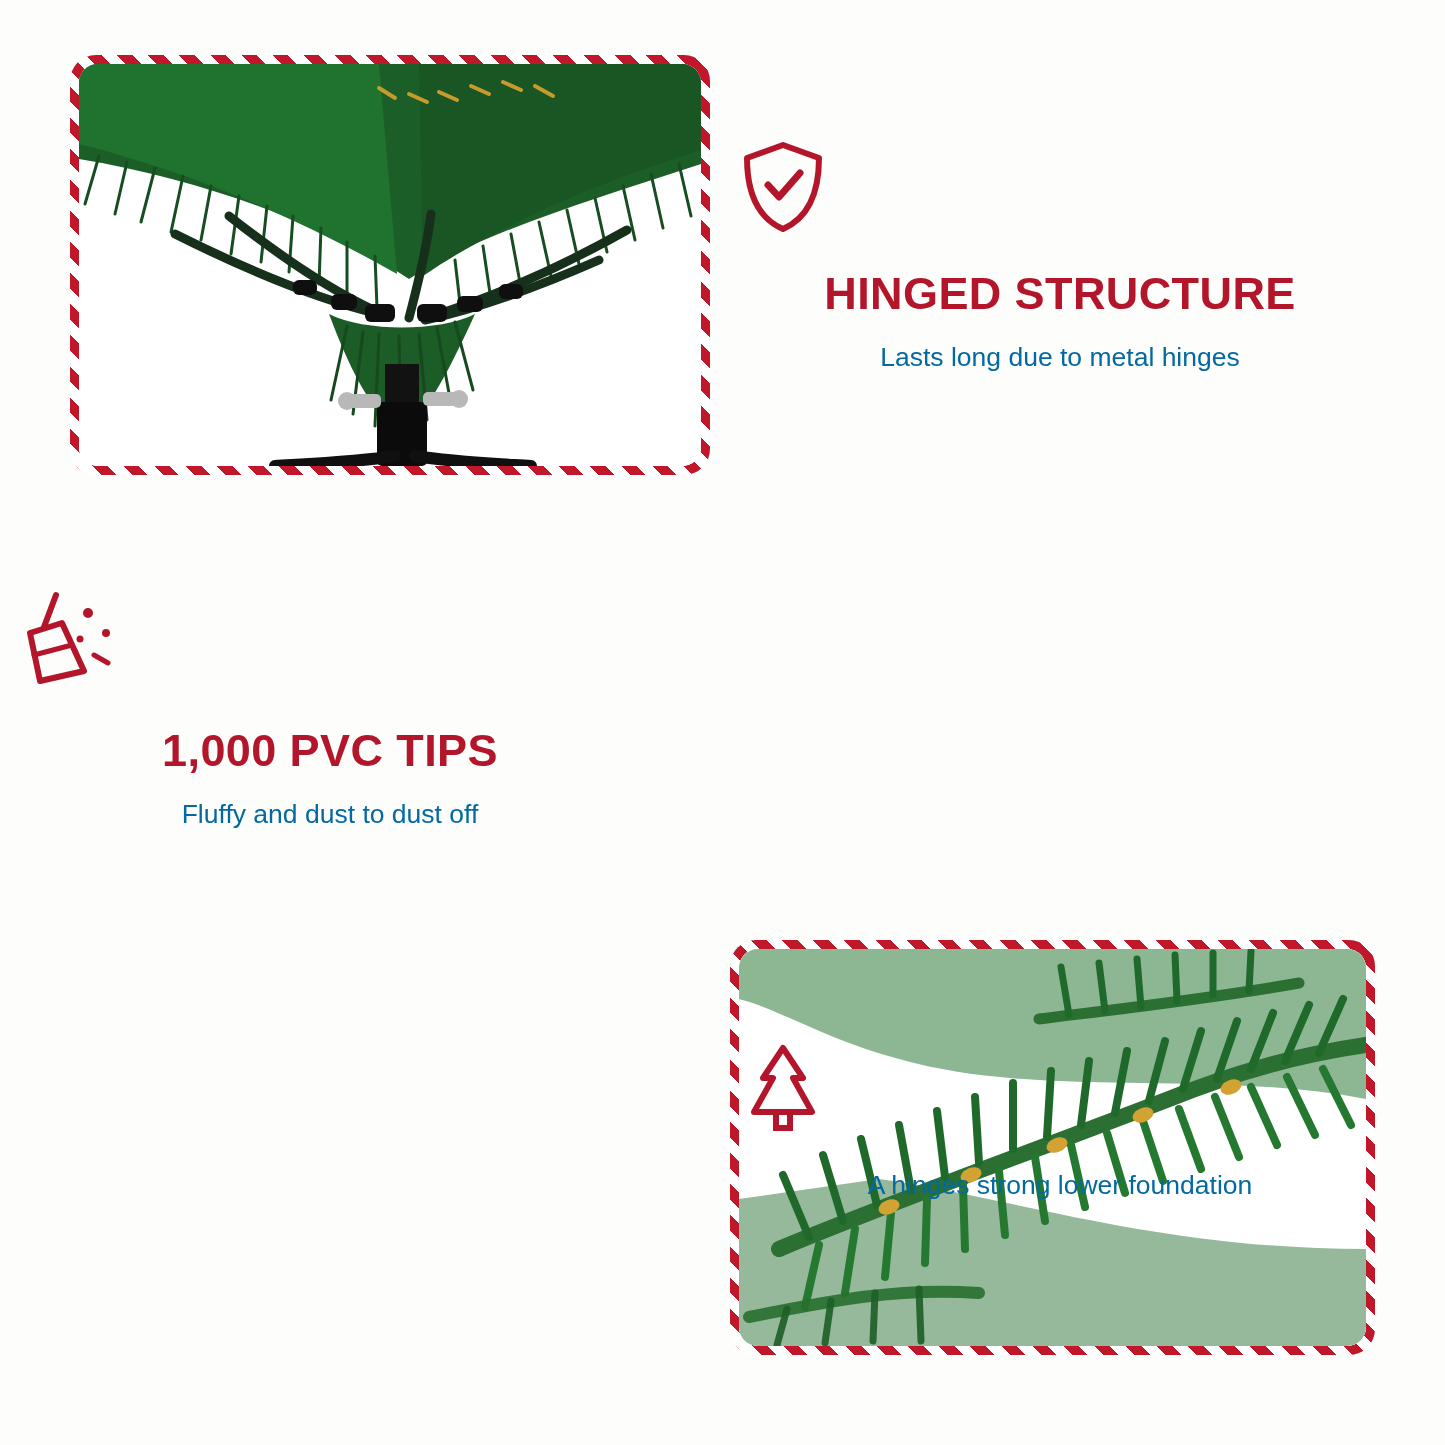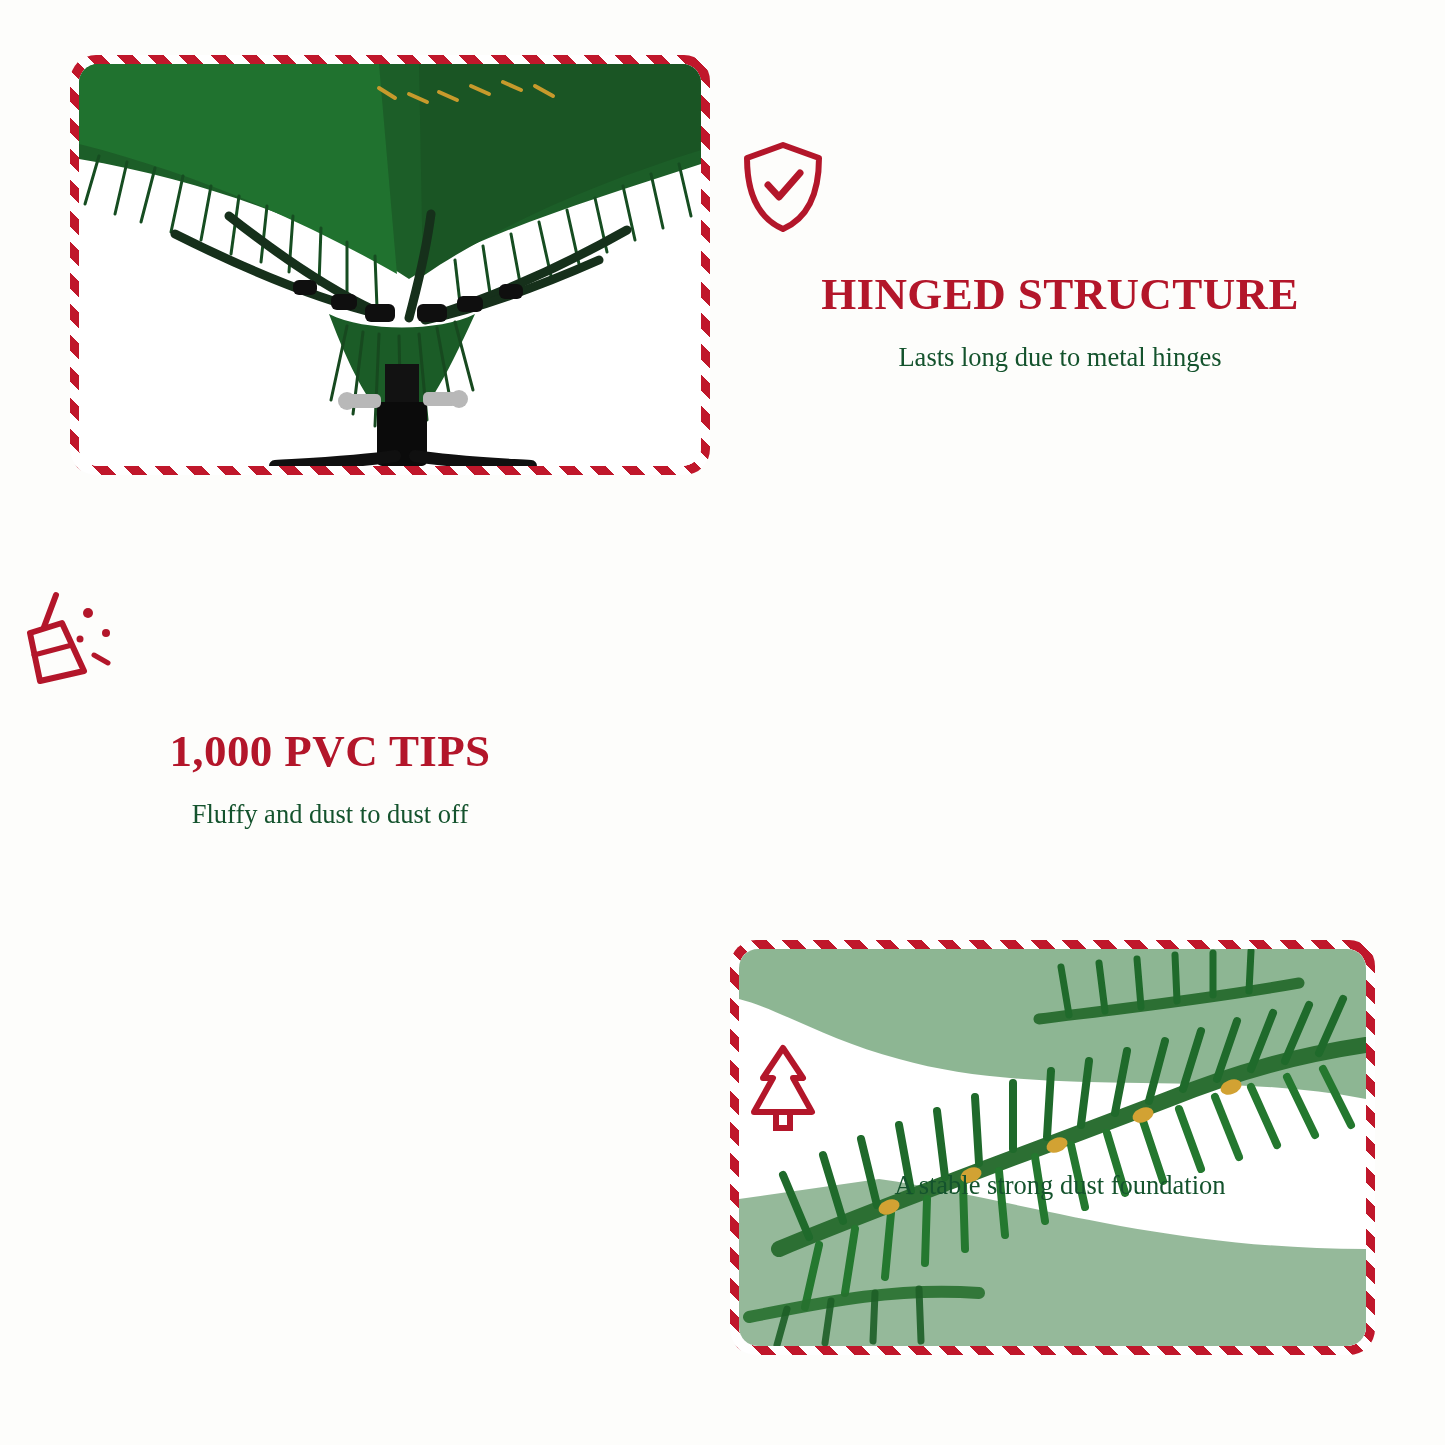--- a/index.html
+++ b/index.html
@@ -11,21 +11,20 @@
     height: 1445px;
     background: #fdfdfb;
     font-family: "Liberation Sans", sans-serif;
     overflow: hidden;
   }
 
   .board {
     position: relative;
     width: 1445px;
     height: 1445px;
-    font-family: Liberation Serif, serif;
   }
 
   
   .row {
     position: absolute;
     display: flex;
     align-items: center;
   }
 
   
@@ -63,21 +62,21 @@
   }
   .feature-title {
     color: #b3162a;
     font-size: 45px;
     font-weight: bold;
     letter-spacing: 0.4px;
     margin: 0 0 22px 0;
     text-transform: uppercase;
   }
   .feature-sub {
-    color: #14532d;
+    color: #0369a1;
     font-size: 26.5px;
     font-weight: normal;
     margin: 0;
   }
 
   
   .scene-hinge {
     position: absolute;
     inset: 0;
     background: #ffffff;
@@ -302,17 +301,17 @@
   </div>
 
   <div class="row" style="left:740px; top:1040px;">
     <div class="text-block">
       <span class="feature-icon">
         <svg width="86" height="96" viewBox="0 0 86 96">
           <path d="M43 8 L63 38 L53 38 L72 72 L14 72 L33 38 L23 38 Z" fill="none" stroke="#b3162a" stroke-width="6" stroke-linejoin="round"></path>
           <rect x="36" y="72" width="14" height="16" fill="none" stroke="#b3162a" stroke-width="6"></rect>
         </svg>
       </span>
-      <div class="feature-sub">A stable strong dust foundation</div>
+      <div class="feature-sub">A hinges strong lower foundation</div>
     </div>
   </div>
 
 </div>
 
 </body></html>

